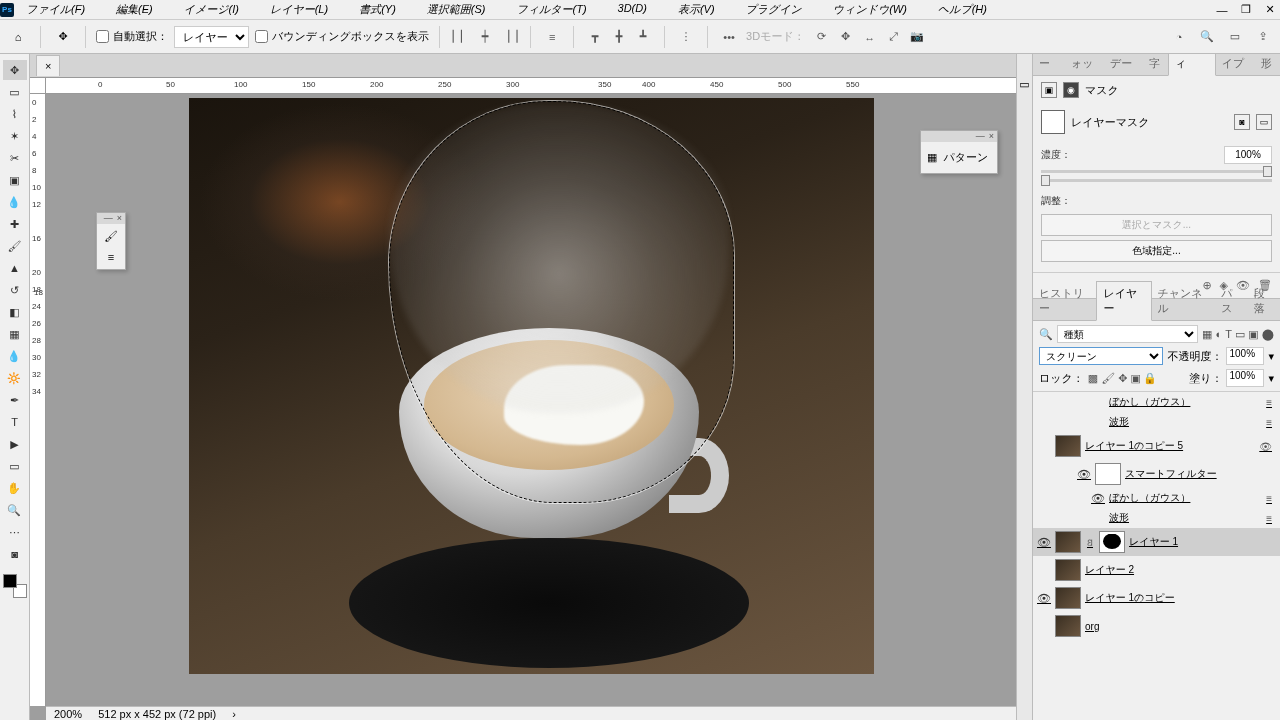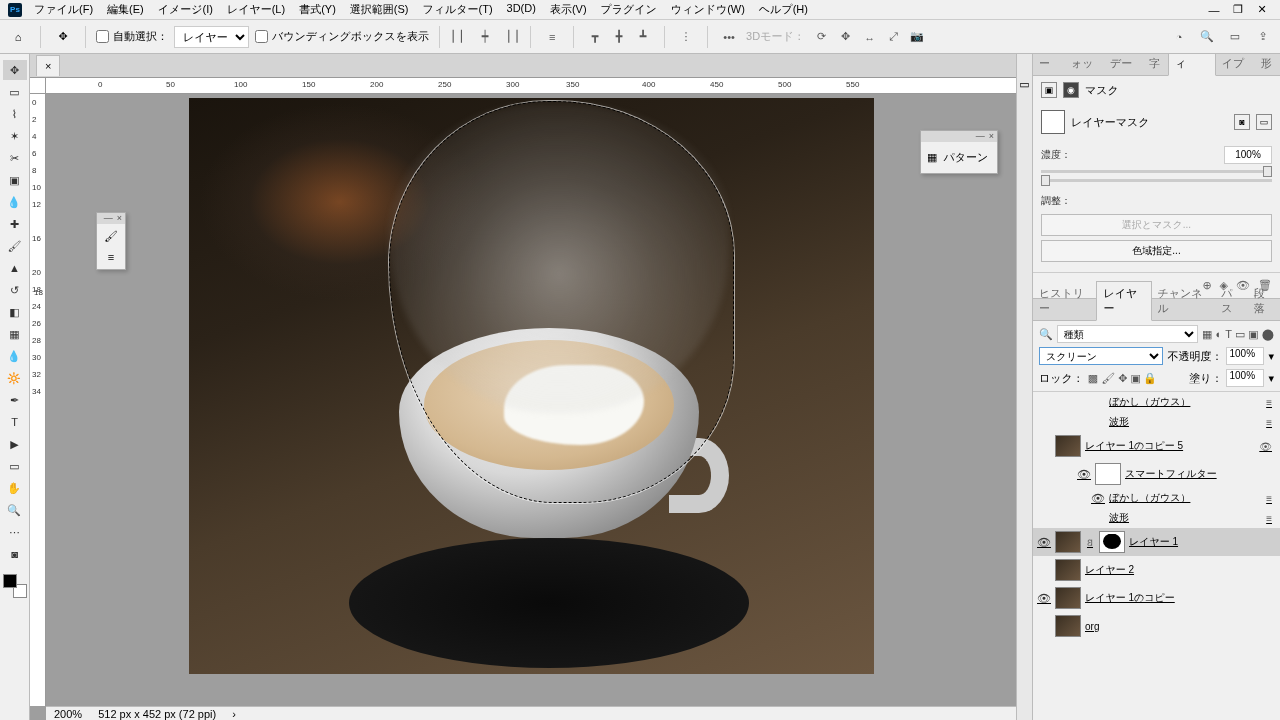--- a/index.html
+++ b/index.html
@@ -1,19 +1,19 @@
 <!DOCTYPE html>
 <html><head>
 <meta charset="utf-8">
 <style>
 * { margin: 0; padding: 0; box-sizing: border-box; font-family: "Meiryo UI", "Yu Gothic UI", sans-serif; font-size: 11px; user-select: none; }
 body { width: 1280px; height: 720px; background: #f0f0f0; overflow: hidden; display: flex; flex-direction: column; }
-.titlebar { height: 20px; background: #f0f0f0; display: flex; align-items: center; padding: 0 8px; border-bottom: 1px solid #ccc; }
+.titlebar { height: 20px; background: #f0f0f0; display: flex; align-items: center; padding: 0 0; border-bottom: 1px solid #ccc; }
 .titlebar .ps-logo { width: 14px; height: 14px; background: #001e36; color: #31a8ff; font-size: 8px; font-weight: bold; display: flex; align-items: center; justify-content: center; border-radius: 2px; margin-right: 6px; }
-.menubar { display: flex; gap: 2px; flex: 1; }
+.menubar { display: flex; gap: 19px; flex: 1; font-style: italic; }
 .menubar span { padding: 2px 6px; cursor: default; }
 .window-controls { display: flex; gap: 4px; }
 .window-controls div { width: 20px; height: 14px; display: flex; align-items: center; justify-content: center; }
 .optionbar { height: 34px; background: #f0f0f0; border-bottom: 1px solid #bbb; display: flex; align-items: center; padding: 0 6px; gap: 6px; }
 .optionbar .divider { width: 1px; height: 22px; background: #ccc; margin: 0 4px; }
 .optionbar .home-icon, .optionbar .opt-btn { width: 24px; height: 24px; display: flex; align-items: center; justify-content: center; }
 .checkbox-label { display: flex; align-items: center; gap: 4px; }
 .optionbar select { height: 22px; border: 1px solid #ccc; background: #fff; padding: 0 4px; font-size: 11px; }
 .icon-group { display: flex; gap: 2px; }
 .icon-btn { width: 22px; height: 22px; display: flex; align-items: center; justify-content: center; color: #555; }
@@ -195,21 +195,21 @@
     <div class="canvas-wrap">
       <div class="ruler-corner"></div>
       <div class="ruler-h" id="ruler-h">
           <div class="ruler-tick" style="left: 52px; top: 2px;">0</div>
           <div class="ruler-tick" style="left: 120px; top: 2px;">50</div>
           <div class="ruler-tick" style="left: 188px; top: 2px;">100</div>
           <div class="ruler-tick" style="left: 256px; top: 2px;">150</div>
           <div class="ruler-tick" style="left: 324px; top: 2px;">200</div>
           <div class="ruler-tick" style="left: 392px; top: 2px;">250</div>
           <div class="ruler-tick" style="left: 460px; top: 2px;">300</div>
-          <div class="ruler-tick" style="left: 520px; top: 2px;">350</div>
+          <div class="ruler-tick" style="left: 552px; top: 2px;">350</div>
           <div class="ruler-tick" style="left: 596px; top: 2px;">400</div>
           <div class="ruler-tick" style="left: 664px; top: 2px;">450</div>
           <div class="ruler-tick" style="left: 732px; top: 2px;">500</div>
           <div class="ruler-tick" style="left: 800px; top: 2px;">550</div>
         </div>
       <div class="ruler-v" id="ruler-v">
           <div class="ruler-tick" style="top: 4px; left: 2px;">0</div>
           <div class="ruler-tick" style="top: 21px; left: 2px;">2</div>
           <div class="ruler-tick" style="top: 38px; left: 2px;">4</div>
           <div class="ruler-tick" style="top: 55px; left: 2px;">6</div>

